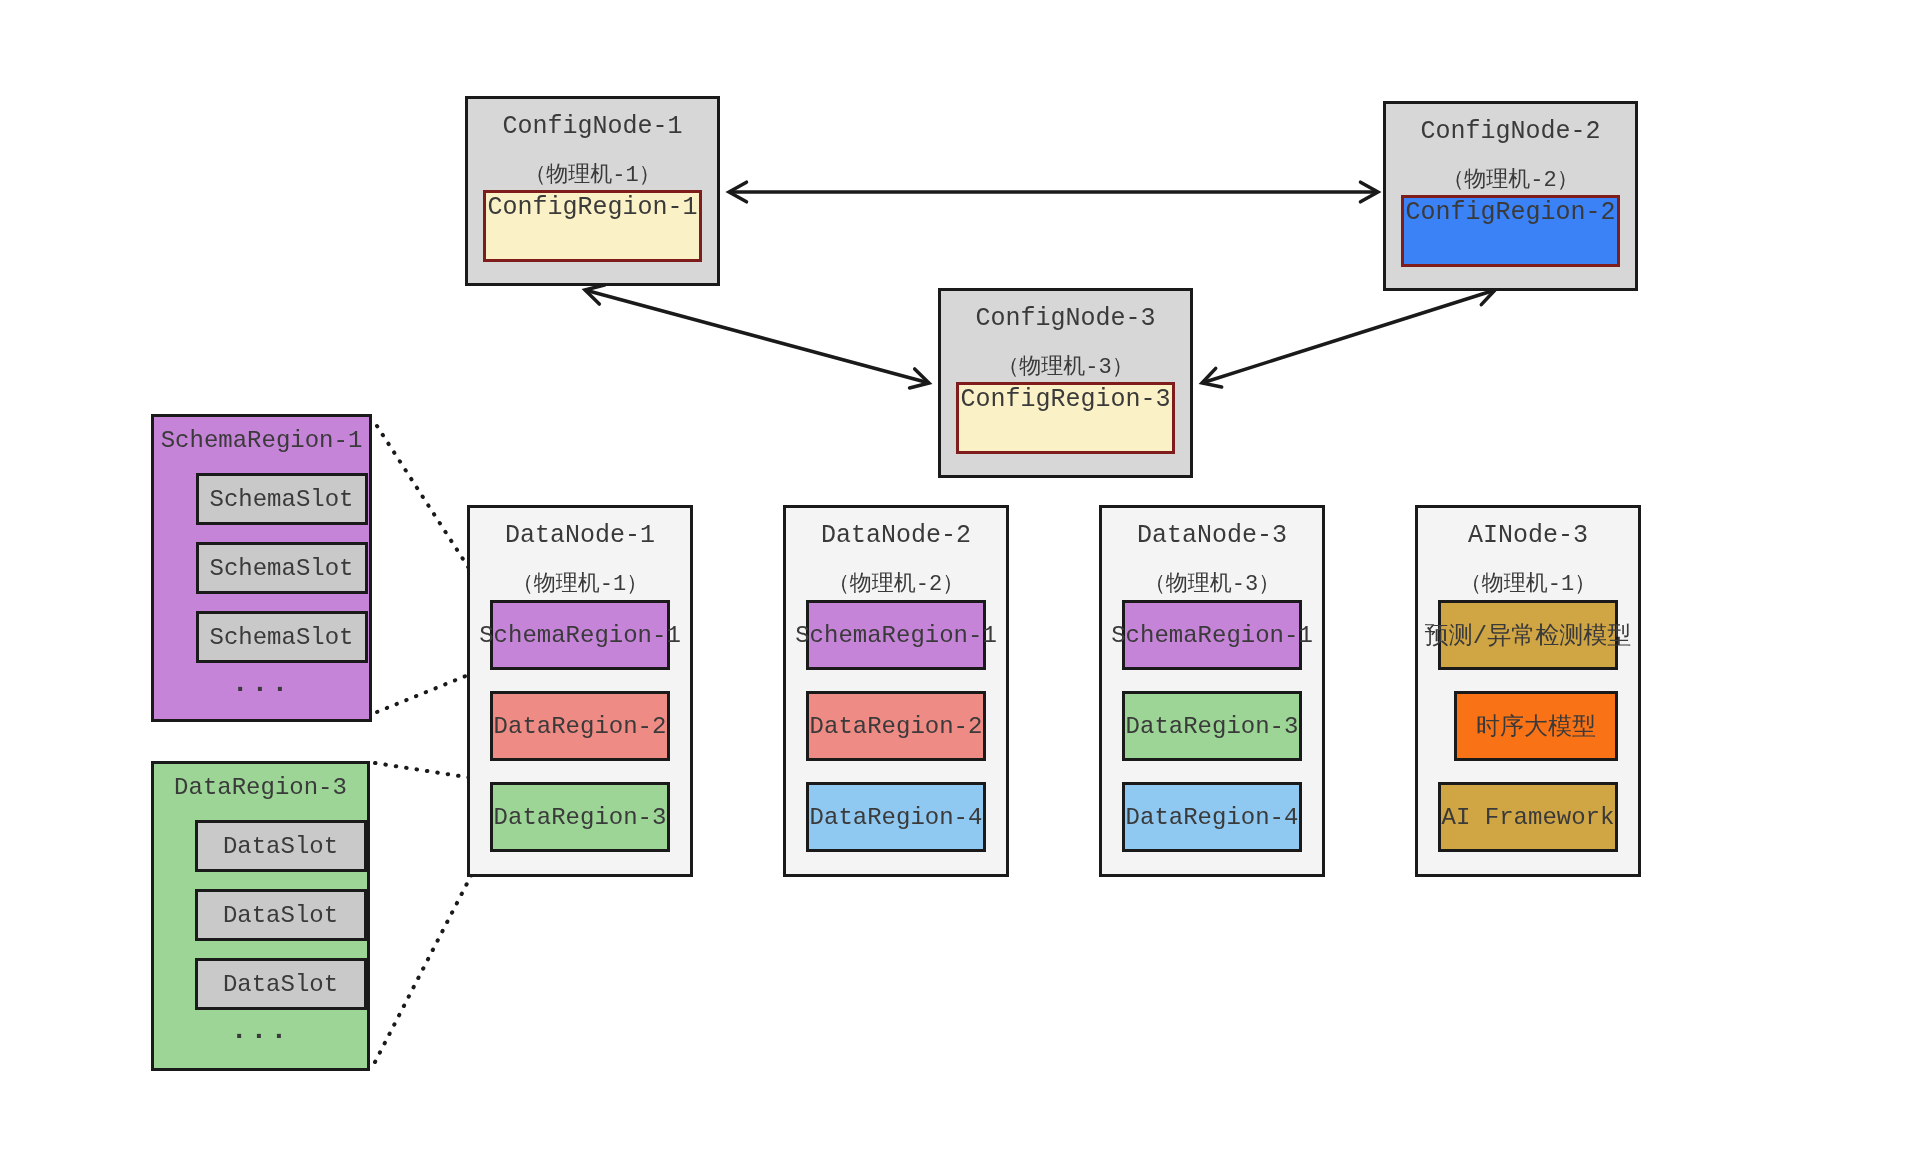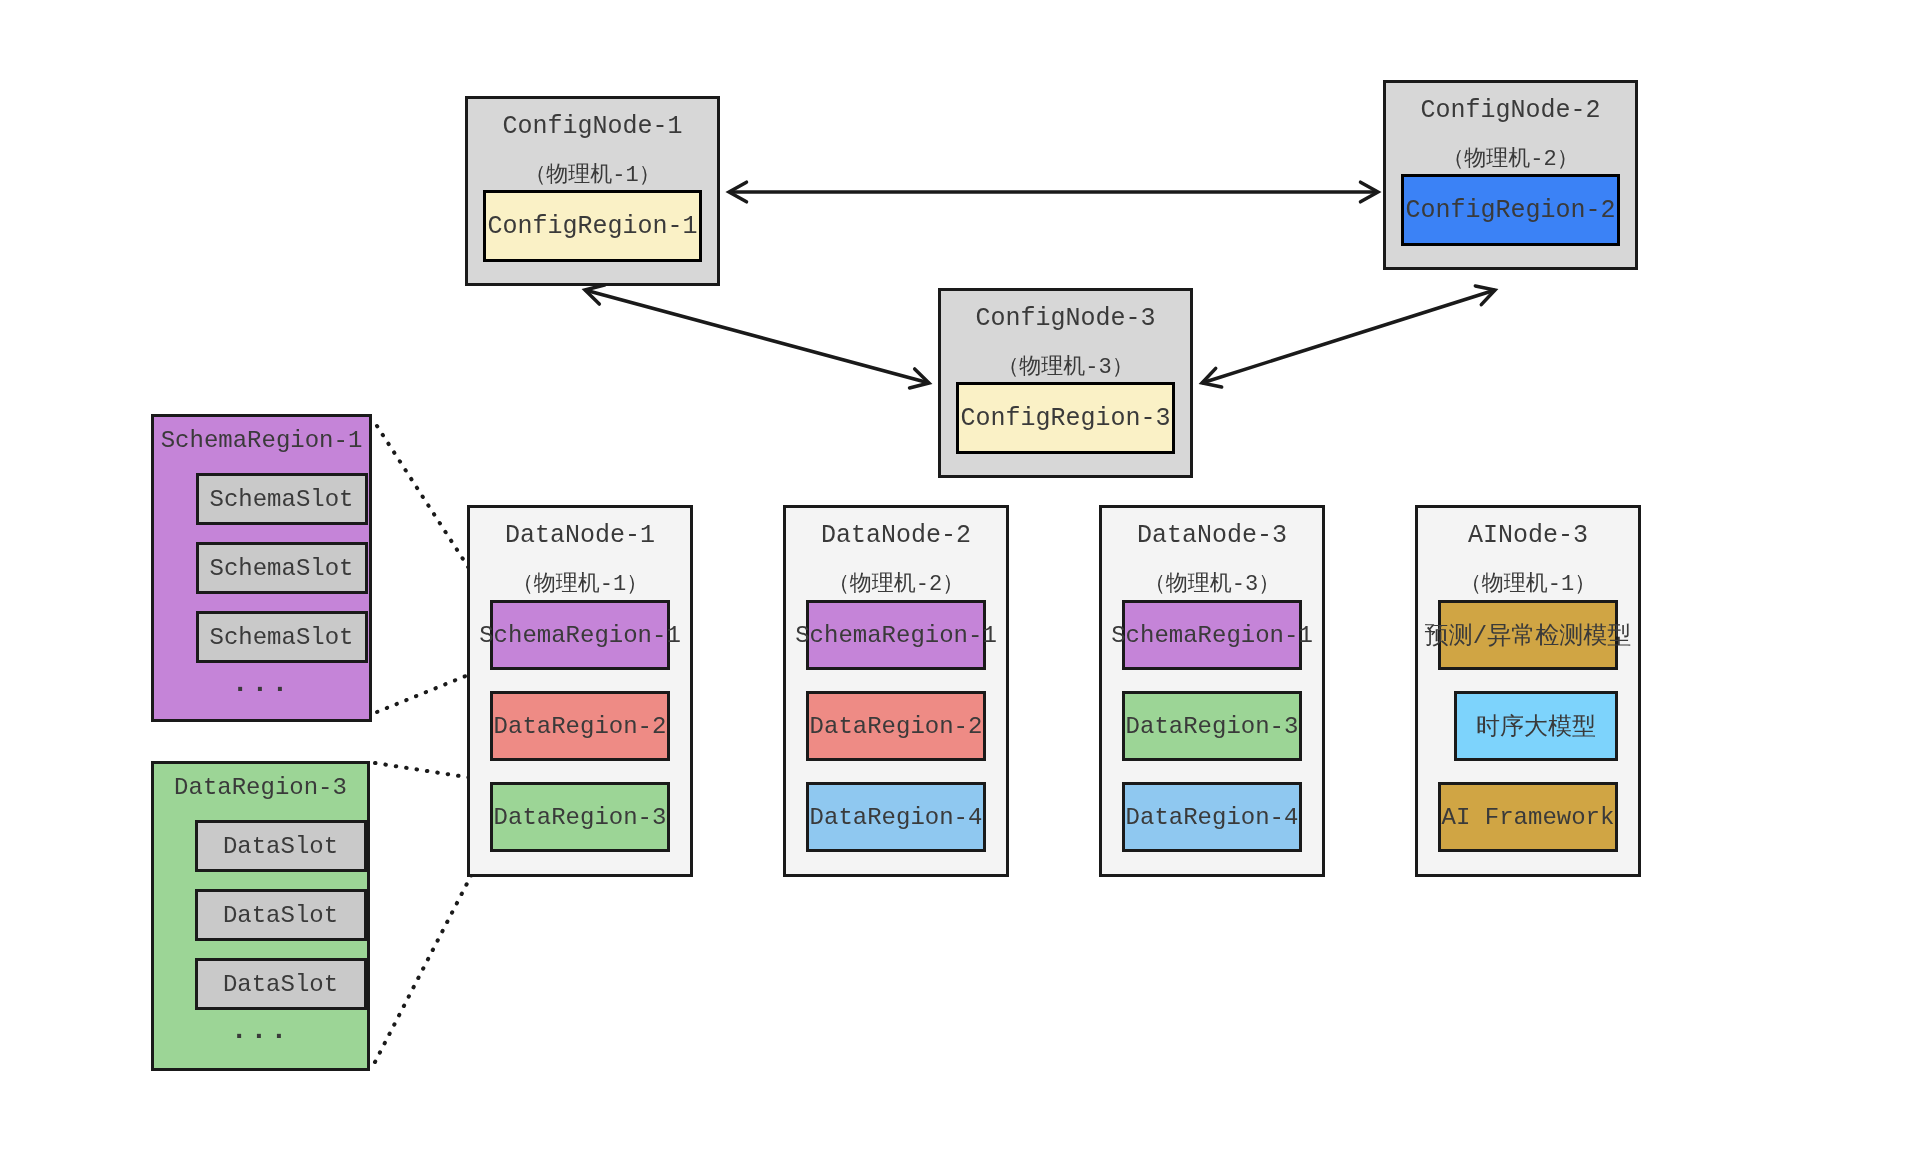--- a/index.html
+++ b/index.html
@@ -13,22 +13,22 @@
 
   .node{position:absolute;box-sizing:border-box;border:3px solid #1a1a1a;text-align:center;}
   .config-node{width:255px;height:190px;background:#d7d7d7;}
   .worker-node{width:226px;height:372px;background:#f4f4f4;}
 
   .nt{margin-top:13px;font-size:25px;font-weight:500;line-height:30px;}
   .ns{font-size:22px;font-weight:500;line-height:28px;margin-top:20px;}
 
   .cregion{
     position:absolute;left:15px;right:15px;bottom:21px;height:72px;
-    box-sizing:border-box;border:3px solid #000000;
-    display:flex;align-items:center;justify-content:center;font-size:25px;font-weight:500;
+    box-sizing:border-box;border:3px solid #7f1d1d;
+    display:flex;justify-content:center;font-size:25px;font-weight:500;
   }
   .regions{position:absolute;left:20px;right:20px;top:92px;display:flex;flex-direction:column;gap:21px;}
   .region{
     height:70px;box-sizing:border-box;border:3px solid #1a1a1a;
     display:flex;align-items:center;justify-content:center;
     font-size:24px;font-weight:500;white-space:nowrap;
   }
 
   .detail{position:absolute;box-sizing:border-box;border:3px solid #1a1a1a;text-align:center;}
   .detail-schema{left:151px;top:414px;width:221px;height:308px;}
@@ -62,21 +62,21 @@
   </svg>
 
   <div class="node config-node" style="left:465px;top:96px">
     <div class="nt">ConfigNode-1</div>
     <div class="ns">（物理机-1）</div>
     <div class="cregion" style="background-color: rgb(250, 241, 198);">
       <span>ConfigRegion-1</span>
     </div>
   </div>
 
-  <div class="node config-node" style="left:1383px;top:80px">
+  <div class="node config-node" style="left:1383px;top:101px">
     <div class="nt">ConfigNode-2</div>
     <div class="ns">（物理机-2）</div>
     <div class="cregion" style="background-color: #3b82f6;">
       <span>ConfigRegion-2</span>
     </div>
   </div>
 
   <div class="node config-node" style="left:938px;top:288px">
     <div class="nt">ConfigNode-3</div>
     <div class="ns">（物理机-3）</div>
@@ -133,21 +133,21 @@
     </div>
   </div>
 
   <div class="node worker-node" style="left:1415px;top:505px">
     <div class="nt">AINode-3</div>
     <div class="ns">（物理机-1）</div>
     <div class="regions">
       <div class="region" style="background-color: rgb(208, 165, 68);">
         <span>预测/异常检测模型</span>
         </div>
-      <div class="region" style="background-color: #7dd3fc; margin-left: 16px;">
+      <div class="region" style="background-color: #f97316; margin-left: 16px;">
         <span>时序大模型</span>
         </div>
       <div class="region" style="background-color: rgb(208, 165, 68);">
         <span>AI Framework</span>
         </div>
     </div>
   </div>
 
   <div class="detail detail-schema" style="background-color: rgb(197, 132, 216);">
     <div class="dt">SchemaRegion-1</div>

